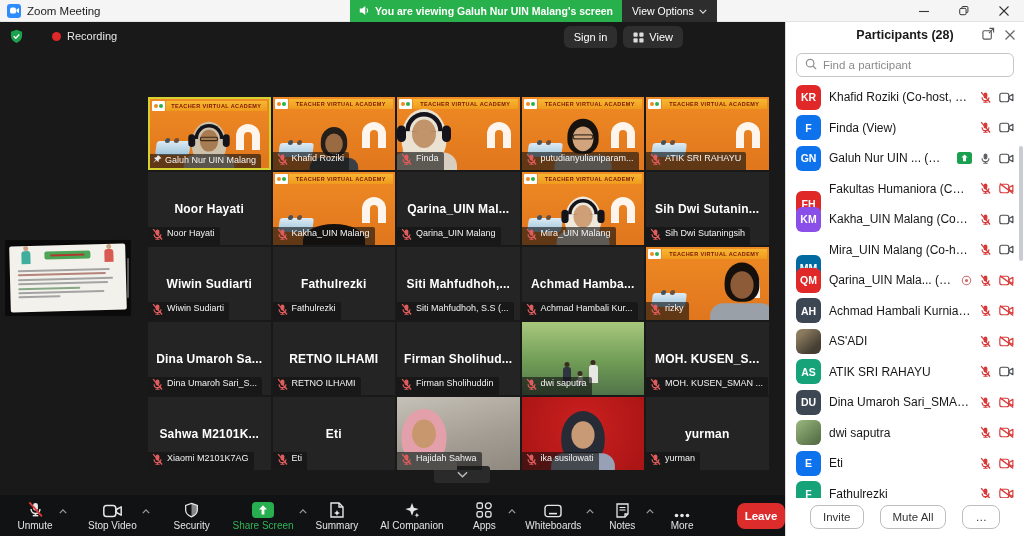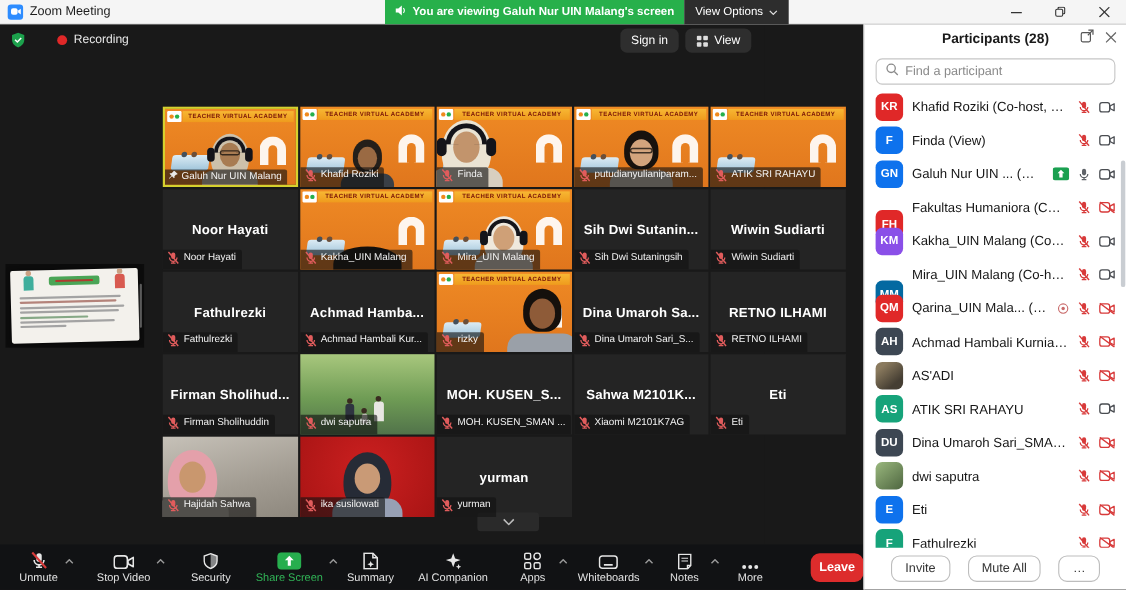--- a/index.html
+++ b/index.html
@@ -356,20 +356,33 @@
           <span><svg width="13" height="13" viewBox="0 0 16 16">
               <rect x="5.7" y="1.8" width="4.6" height="7.4" rx="2.3" fill="#e05c5c"></rect>
               <path d="M3.8 7.6a4.2 4.2 0 0 0 8.4 0" fill="none" stroke="#e05c5c" stroke-width="1.4"></path>
               <line x1="8" y1="11.8" x2="8" y2="13.6" stroke="#e05c5c" stroke-width="1.4"></line>
               <line x1="5.4" y1="13.8" x2="10.6" y2="13.8" stroke="#e05c5c" stroke-width="1.4"></line>
               <line x1="2.6" y1="1.4" x2="13.6" y2="14.2" stroke="#e05c5c" stroke-width="1.6"></line>
             </svg></span>
           <span>Kakha_UIN Malang</span>
         </div>
       </div>
+      <div class="tile s-dark">
+        <div class="center-name">Qarina_UIN Mal...</div>
+        <div class="tlabel">
+          <span><svg width="13" height="13" viewBox="0 0 16 16">
+              <rect x="5.7" y="1.8" width="4.6" height="7.4" rx="2.3" fill="#e05c5c"></rect>
+              <path d="M3.8 7.6a4.2 4.2 0 0 0 8.4 0" fill="none" stroke="#e05c5c" stroke-width="1.4"></path>
+              <line x1="8" y1="11.8" x2="8" y2="13.6" stroke="#e05c5c" stroke-width="1.4"></line>
+              <line x1="5.4" y1="13.8" x2="10.6" y2="13.8" stroke="#e05c5c" stroke-width="1.4"></line>
+              <line x1="2.6" y1="1.4" x2="13.6" y2="14.2" stroke="#e05c5c" stroke-width="1.6"></line>
+            </svg></span>
+          <span>Qarina_UIN Malang</span>
+        </div>
+      </div>
       <div class="tile s-orange">
         <div class="o-banner">
           <span class="o-logo"></span>
           <span class="o-strip">TEACHER VIRTUAL ACADEMY</span>
         </div>
         <div class="swoosh"></div>
         <div class="illus"></div>
         <div class="person pos-center" style="--s: 1.2;">
           <div class="p-hijab" style="background: rgb(239, 232, 220);"></div>
           <div class="p-head" style="background: rgb(207, 160, 119);"></div>
@@ -419,20 +432,33 @@
         <div class="center-name">Fathulrezki</div>
         <div class="tlabel">
           <span><svg width="13" height="13" viewBox="0 0 16 16">
               <rect x="5.7" y="1.8" width="4.6" height="7.4" rx="2.3" fill="#e05c5c"></rect>
               <path d="M3.8 7.6a4.2 4.2 0 0 0 8.4 0" fill="none" stroke="#e05c5c" stroke-width="1.4"></path>
               <line x1="8" y1="11.8" x2="8" y2="13.6" stroke="#e05c5c" stroke-width="1.4"></line>
               <line x1="5.4" y1="13.8" x2="10.6" y2="13.8" stroke="#e05c5c" stroke-width="1.4"></line>
               <line x1="2.6" y1="1.4" x2="13.6" y2="14.2" stroke="#e05c5c" stroke-width="1.6"></line>
             </svg></span>
           <span>Fathulrezki</span>
+        </div>
+      </div>
+      <div class="tile s-dark">
+        <div class="center-name">Siti Mahfudhoh,...</div>
+        <div class="tlabel">
+          <span><svg width="13" height="13" viewBox="0 0 16 16">
+              <rect x="5.7" y="1.8" width="4.6" height="7.4" rx="2.3" fill="#e05c5c"></rect>
+              <path d="M3.8 7.6a4.2 4.2 0 0 0 8.4 0" fill="none" stroke="#e05c5c" stroke-width="1.4"></path>
+              <line x1="8" y1="11.8" x2="8" y2="13.6" stroke="#e05c5c" stroke-width="1.4"></line>
+              <line x1="5.4" y1="13.8" x2="10.6" y2="13.8" stroke="#e05c5c" stroke-width="1.4"></line>
+              <line x1="2.6" y1="1.4" x2="13.6" y2="14.2" stroke="#e05c5c" stroke-width="1.6"></line>
+            </svg></span>
+          <span>Siti Mahfudhoh, S.S (...</span>
         </div>
       </div>
       <div class="tile s-dark">
         <div class="center-name">Achmad Hamba...</div>
         <div class="tlabel">
           <span><svg width="13" height="13" viewBox="0 0 16 16">
               <rect x="5.7" y="1.8" width="4.6" height="7.4" rx="2.3" fill="#e05c5c"></rect>
               <path d="M3.8 7.6a4.2 4.2 0 0 0 8.4 0" fill="none" stroke="#e05c5c" stroke-width="1.4"></path>
               <line x1="8" y1="11.8" x2="8" y2="13.6" stroke="#e05c5c" stroke-width="1.4"></line>
               <line x1="5.4" y1="13.8" x2="10.6" y2="13.8" stroke="#e05c5c" stroke-width="1.4"></line>

